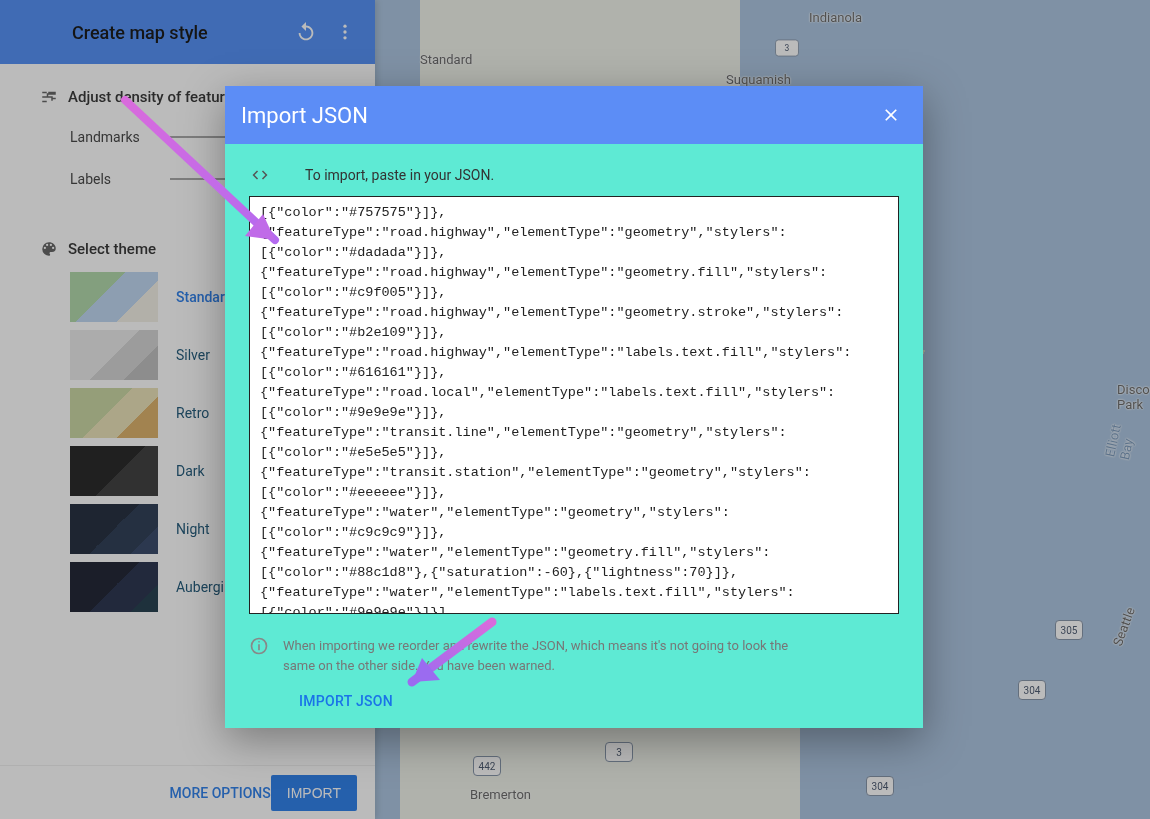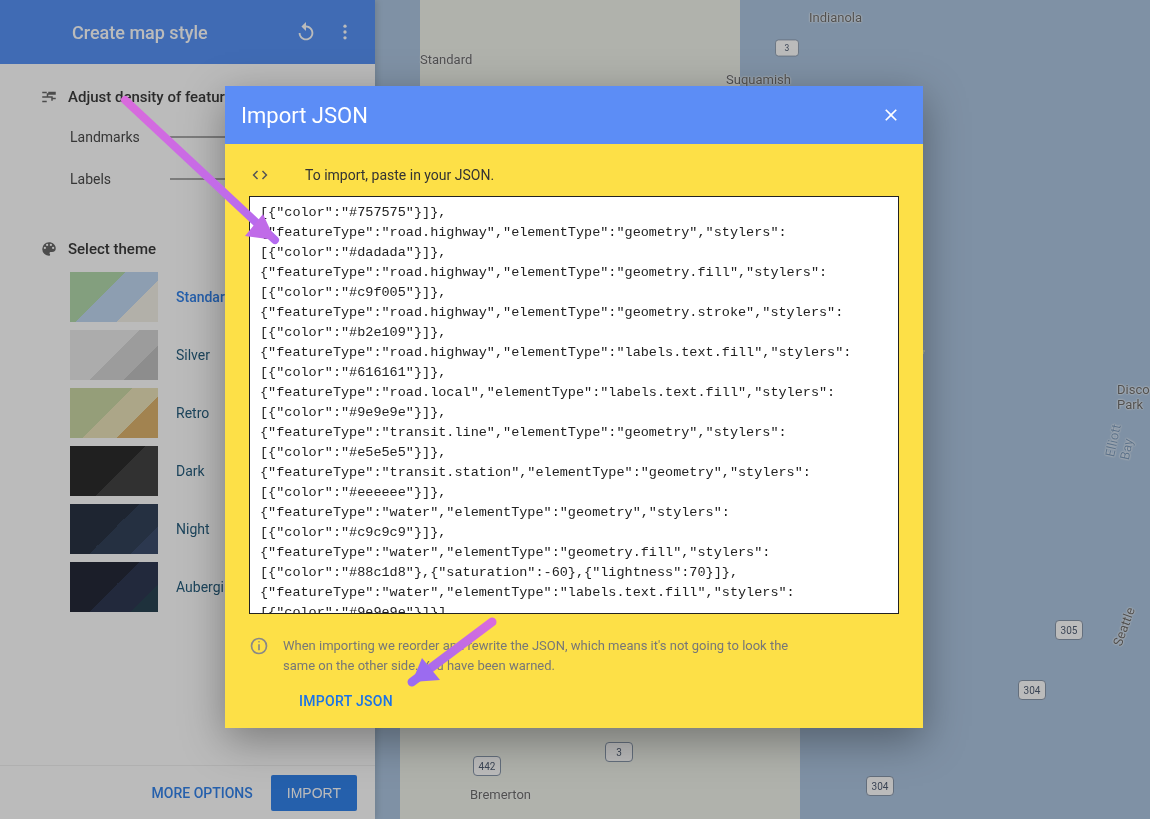--- a/index.html
+++ b/index.html
@@ -29,21 +29,21 @@
   }
 
   
   .panel {
     position:absolute; left:0; top:0; width:375px; height:100%;
     background:#fff; z-index:2;
     box-shadow:2px 0 6px rgba(0,0,0,.15);
     display:flex; flex-direction:column;
   }
   .panel-header {
-    height:64px; background:#4285f4; color:#ffffff;
+    height:64px; background:#4285f4; color:#000000;
     display:flex; align-items:center; padding:0 20px 0 72px;
     justify-content:space-between;
   }
   .panel-header h1 { font-size:18px; font-weight:500; }
   .panel-header .hdr-actions { display:flex; gap:18px; align-items:center; }
   .icon-btn { cursor:pointer; display:inline-flex; }
 
   .panel-body { flex:1; padding:24px 40px 0 40px; overflow:hidden; }
   .section-head { display:flex; align-items:center; gap:10px; margin-bottom:10px; }
   .section-head h2 { font-size:15px; font-weight:500; color:#222; }
@@ -72,37 +72,37 @@
   
   .sw-standard { background:linear-gradient(135deg,#a9d4a1 0 40%,#b9d3f0 40% 70%,#f1efe3 70%); }
   .sw-silver   { background:linear-gradient(135deg,#e8e8e8 0 50%,#cfcfcf 50% 75%,#b8b8b8 75%); }
   .sw-retro    { background:linear-gradient(135deg,#c5d39a 0 45%,#e9dfb1 45% 70%,#d9a95b 70%); }
   .sw-dark     { background:linear-gradient(135deg,#121212 0 55%,#2b2b2b 55%); }
   .sw-night    { background:linear-gradient(135deg,#0e1a2b 0 50%,#1a2a44 50% 80%,#24375a 80%); }
   .sw-aubergine{ background:linear-gradient(135deg,#0a0f1f 0 50%,#15203c 50% 80%,#0f2b3c 80%); }
 
   .panel-footer {
     height:54px; display:flex; align-items:center; justify-content:flex-end;
-    gap:18px; padding:0 18px; border-top:1px solid #eee;
+    padding:0 18px; border-top:1px solid #eee;
   }
   .btn-text { color:#1a73e8; font-weight:500; font-size:14px; cursor:pointer; }
   .btn-primary {
     background:#1a73e8; color:#fff; border:none; padding:10px 16px;
     font-size:14px; font-weight:500; border-radius:2px; cursor:pointer;
   }
 
   
   .scrim {
     position:absolute; inset:0; background:rgba(60,60,60,.35); z-index:5;
   }
 
   
   .dialog {
     position:absolute; left:225px; top:86px; width:698px; z-index:10;
-    background:#fde047; box-shadow:0 12px 40px rgba(0,0,0,.35);
+    background:#5eead4; box-shadow:0 12px 40px rgba(0,0,0,.35);
     display:flex; flex-direction:column;
   }
   .dlg-head {
     height:58px; background:#5c8df6; color:#fff;
     display:flex; align-items:center; justify-content:space-between;
     padding:0 22px 0 16px;
   }
   .dlg-head h3 { font-size:22px; font-weight:400; }
   .dlg-body { padding:22px 24px 18px 24px; }
   .prompt-row { display:flex; gap:18px; align-items:center; margin-bottom:12px; }

